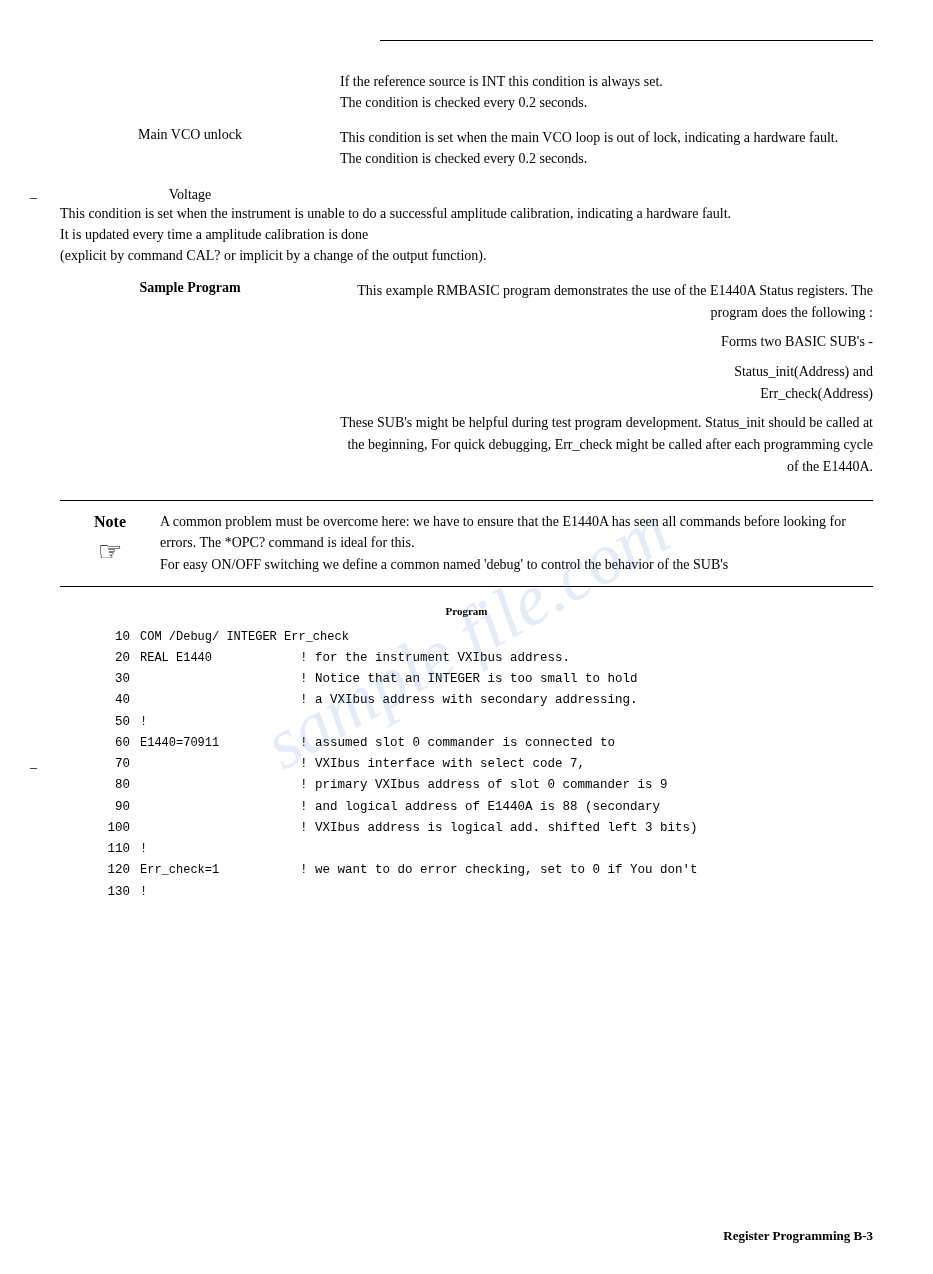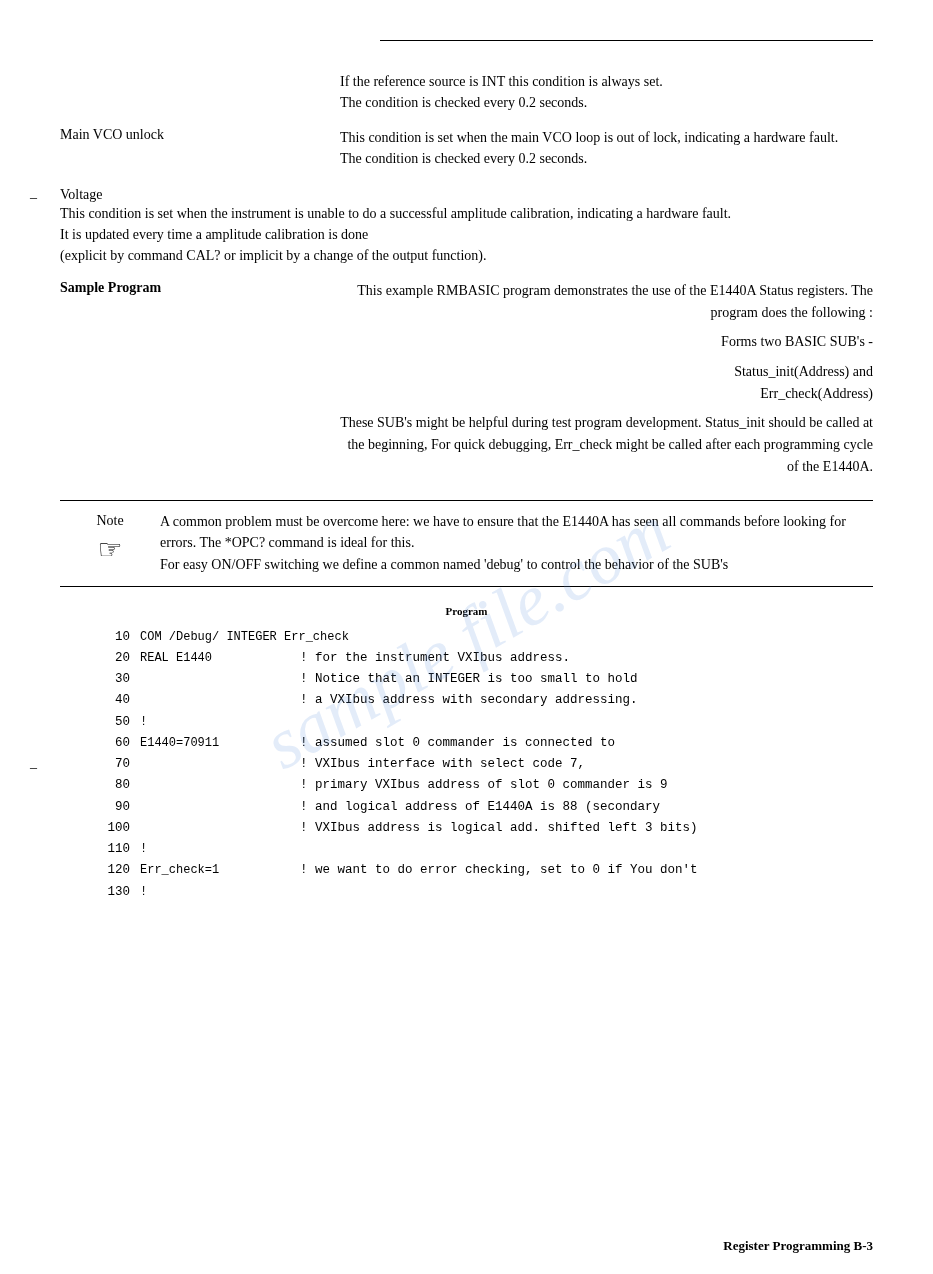--- a/index.html
+++ b/index.html
@@ -54,20 +54,21 @@
     
     .two-col {
       display: flex;
       margin-bottom: 14px;
     }
     .col-left {
       width: 280px;
       min-width: 280px;
       padding-right: 20px;
       font-weight: normal;
+      text-align: center;
     }
     .col-right {
       flex: 1;
       line-height: 1.5;
     }
 
     .col-left-bold {
       font-weight: bold;
       font-size: 14px;
     }
@@ -93,22 +94,22 @@
     }
     .note-label-area {
       width: 100px;
       min-width: 100px;
       display: flex;
       flex-direction: column;
       align-items: center;
       padding-top: 2px;
     }
     .note-label {
-      font-weight: normal;
-      font-size: 14px;
+      font-weight: bold;
+      font-size: 16px;
       text-align: left;
     }
     .note-icon {
       font-size: 28px;
       margin-top: 4px;
     }
     .note-content {
       flex: 1;
       line-height: 1.55;
       font-size: 14px;
@@ -149,21 +150,21 @@
     }
     .code-comment {
       flex: 1;
       font-family: 'Courier New', Courier, monospace;
       font-size: 12.5px;
     }
 
     
     .footer {
       position: absolute;
-      bottom: 20px;
+      bottom: 30px;
       right: 60px;
       font-weight: bold;
       font-size: 13px;
     }
 
     
     .left-dash {
       position: absolute;
       left: 30px;
       font-size: 14px;

